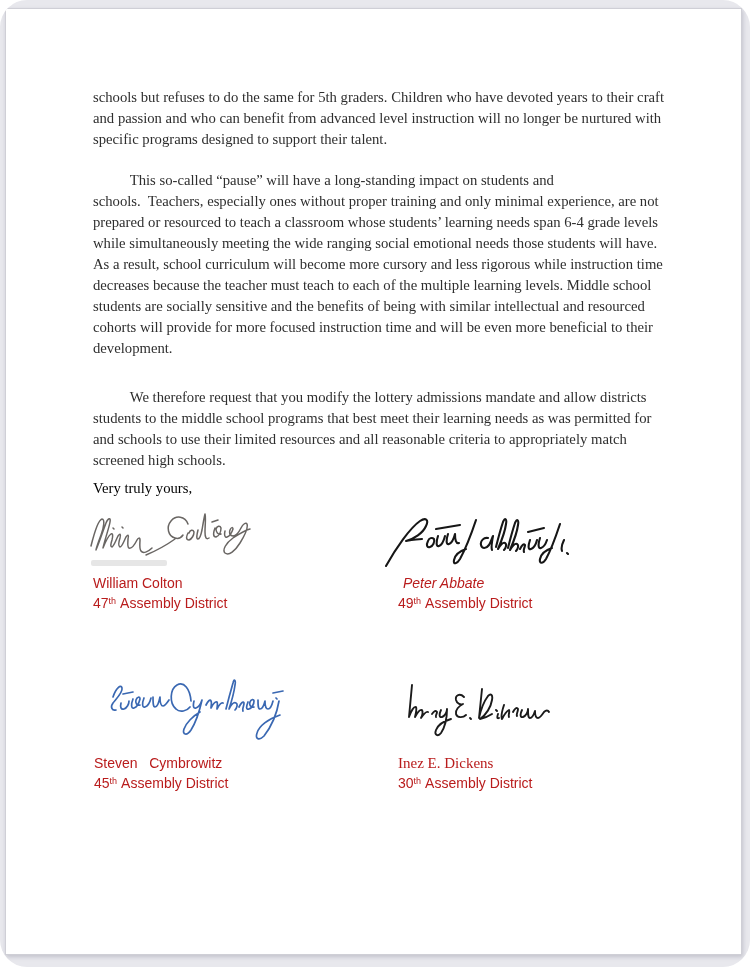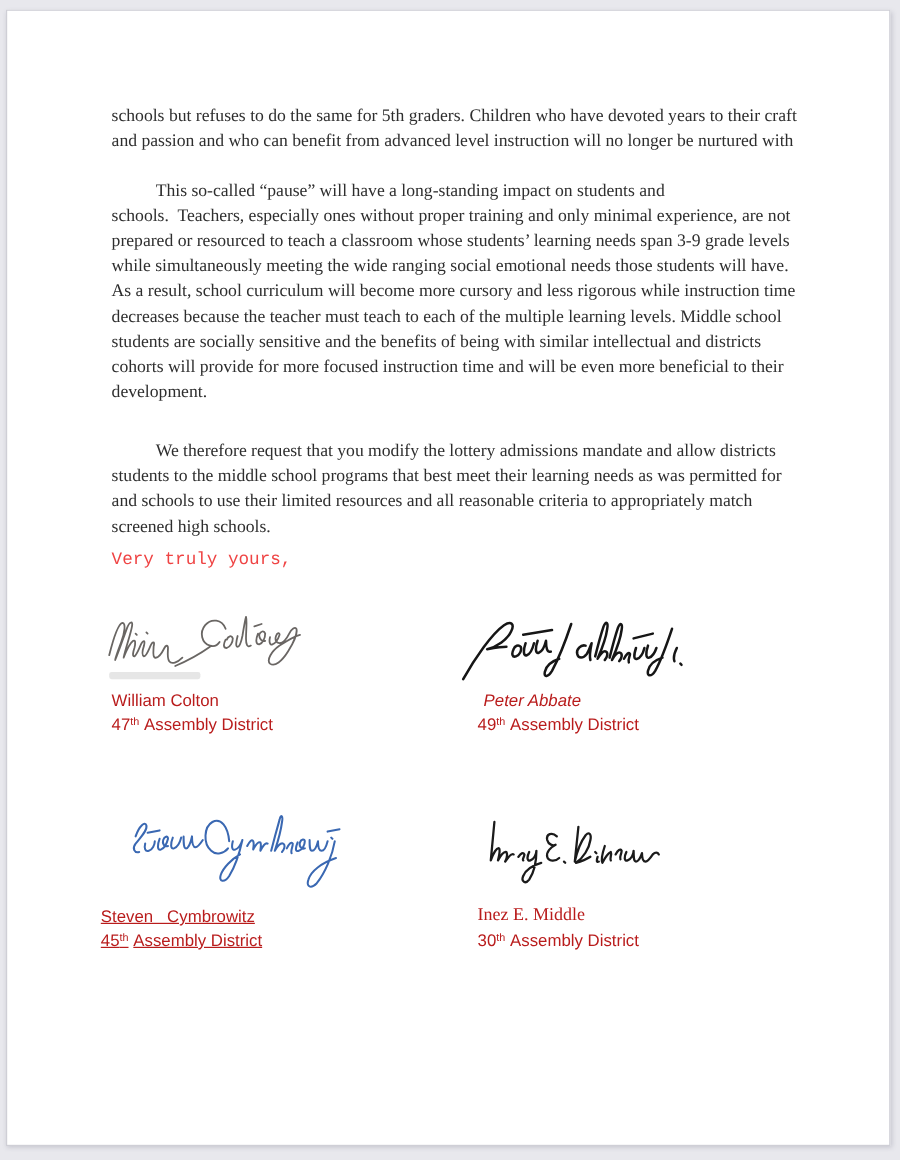--- a/index.html
+++ b/index.html
@@ -1,20 +1,21 @@
 <!DOCTYPE html>
 <html><head>
 <meta charset="utf-8">
 <style>
   html,body{margin:0;padding:0;}
   .screen{
     position:relative;
     width:750px;height:967px;
     overflow:hidden;
     font-family:"Liberation Serif","DejaVu Serif",serif;
+    border-radius:27px;
   }
   .paper{
     position:absolute;
     left:5px;top:8px;
     width:737px;height:947px;
     box-sizing:border-box;
     border:1px solid #cfcfd6;
     box-shadow:1px 2px 4px rgba(110,110,130,0.30);
   }
   .letter-body{
@@ -27,21 +28,21 @@
   }
   .para .line{
     white-space:pre;
     tab-size:10;
   }
   .para{margin:0 0 20px 0;}
   .para.p2{margin-bottom:15px;}
   .para.p3{margin-bottom:7px;margin-top:28px;}
   .closing{
     white-space:pre;
-    font-size:14.7px;line-height:21px;color:#ef4444;font-family:Liberation Mono, monospace;
+    font-size:14.7px;line-height:21px;color:#000000;
   }
   .signature{position:absolute;}
   .scan-smudge{
     position:absolute;
     left:85px;top:551px;width:76px;height:6px;
     background:#9a9a9a;opacity:0.25;border-radius:2px;
   }
   .sig-label{
     position:absolute;
     font-family:"Liberation Sans","DejaVu Sans",sans-serif;
@@ -64,29 +65,30 @@
 </head>
 <body>
 
 <div class="screen" id="screen" style="background: rgb(232, 232, 237);">
   <div class="paper" id="paper" style="background: rgb(255, 255, 255);">
 
     <div class="letter-body">
       <div class="para p1">
           <div class="line">schools but refuses to do the same for 5th graders. Children who have devoted years to their craft</div>
           <div class="line">and passion and who can benefit from advanced level instruction will no longer be nurtured with</div>
+          <div class="line">specific programs designed to support their talent.</div>
         </div>
       <div class="para p2">
           <div class="line">	This so-called “pause” will have a long-standing impact on students and</div>
           <div class="line">schools.  Teachers, especially ones without proper training and only minimal experience, are not</div>
-          <div class="line">prepared or resourced to teach a classroom whose students’ learning needs span 3-9 grade levels</div>
+          <div class="line">prepared or resourced to teach a classroom whose students’ learning needs span 6-4 grade levels</div>
           <div class="line">while simultaneously meeting the wide ranging social emotional needs those students will have.</div>
           <div class="line">As a result, school curriculum will become more cursory and less rigorous while instruction time</div>
           <div class="line">decreases because the teacher must teach to each of the multiple learning levels. Middle school</div>
-          <div class="line">students are socially sensitive and the benefits of being with similar intellectual and districts</div>
+          <div class="line">students are socially sensitive and the benefits of being with similar intellectual and resourced</div>
           <div class="line">cohorts will provide for more focused instruction time and will be even more beneficial to their</div>
           <div class="line">development.</div>
         </div>
       <div class="para p3">
           <div class="line">	We therefore request that you modify the lottery admissions mandate and allow districts</div>
           <div class="line">students to the middle school programs that best meet their learning needs as was permitted for</div>
           <div class="line">and schools to use their limited resources and all reasonable criteria to appropriately match</div>
           <div class="line">screened high schools.</div>
         </div>
       <div class="closing">Very truly yours,</div>
@@ -130,23 +132,23 @@
     </svg>
 
     <svg class="signature" style="left:396px;top:668px;" width="165" height="64" viewBox="0 0 165 64">
       <g fill="none" stroke-linecap="round" stroke-linejoin="round" stroke-width="1.9" stroke="#1b1b1b">
         <path d="M10,8 C9,18 8,30 7,40 C9,34 12,29 14,30 C15,32 14,36 13,40 C15,36 18,32 20,33 C21,35 20,39 19,41 C21,38 24,34 26,35 M30,37 C32,34 34,33 35,35 C35,37 33,39 34,40 M39,33 C37,37 37,41 40,40 C43,39 45,35 45,32 C45,40 43,50 39,56 C36,60 32,58 34,53 C36,48 42,44 49,42"></path>
         <path d="M62,20 C58,16 53,18 54,23 C55,27 59,28 61,27 C57,29 53,33 54,37 C55,41 61,41 64,38 M68,41 l1,1"></path>
         <path d="M80,12 C79,22 78,32 77,41 M77,41 C79,32 83,23 86,19 C89,16 91,18 90,23 C89,30 84,38 78,42 C82,41 87,39 90,37 M94,33 l1,1 M96,37 C95,40 95,42 97,41 M102,28 C100,34 99,40 100,42 C102,38 105,34 107,33 C108,35 106,38 107,40 M111,35 C113,31 115,30 116,32 C116,35 114,37 115,39 M120,33 C118,37 118,41 121,40 C124,39 126,35 126,32 C126,37 126,41 128,41 C130,41 132,37 133,34 C133,38 134,41 136,41 C138,41 140,38 142,35 C144,33 146,33 147,35"></path>
       </g>
     </svg>
 
-    <div class="sig-label" style="left:78px;top:744px;text-decoration:underline;">
+    <div class="sig-label" style="left:88px;top:744px;">
       <div class="sig-name">Steven   Cymbrowitz</div>
       <div class="sig-district"><span>45</span><sup>th</sup><span class="rest">Assembly District</span></div>
     </div>
     <div class="sig-label" style="left:392px;top:744px;">
-      <div class="sig-name serif">Inez E. Middle</div>
+      <div class="sig-name serif">Inez E. Dickens</div>
       <div class="sig-district"><span>30</span><sup>th</sup><span class="rest">Assembly District</span></div>
     </div>
 
   </div>
 </div>
 
 </body></html>

